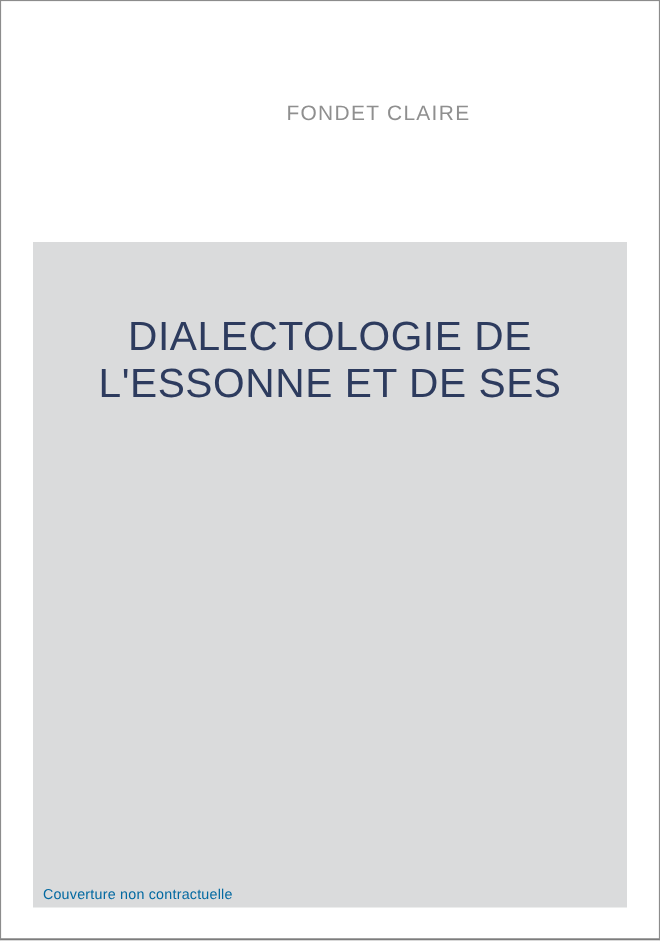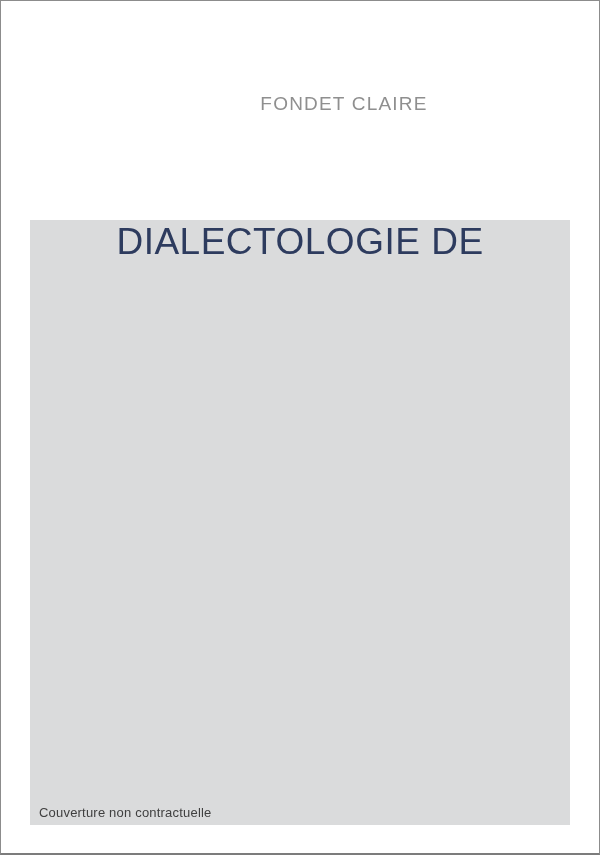--- a/index.html
+++ b/index.html
@@ -32,48 +32,50 @@
   }
   .placeholder {
     position: absolute;
     left: 29px;
     top: 219px;
     width: 540px;
     height: 605px;
     background: #dadbdc;
   }
   .title {
+    padding-top: 64px;
     text-align: center;
     color: #2d3b5e;
     font-size: 37px;
     line-height: 43px;
     font-weight: 400;
     letter-spacing: 0.5px;
   }
   .title-line {
     white-space: nowrap;
   }
   .disclaimer {
     position: absolute;
     left: 9px;
     bottom: 5px;
     font-size: 13px;
     letter-spacing: 0.2px;
-    color: #404040;
+    color: #0369a1;
   }
 </style>
 </head>
 <body>
 
 <div class="page">
 
   <div class="author">FONDET CLAIRE</div>
 
   <div class="placeholder">
 
     <div class="title">
       <div class="title-line">DIALECTOLOGIE DE</div>
+      <div class="title-line">L'ESSONNE ET DE SES</div>
     </div>
 
     <div class="disclaimer">Couverture non contractuelle</div>
   </div>
 
 </div>
 
 </body></html>

